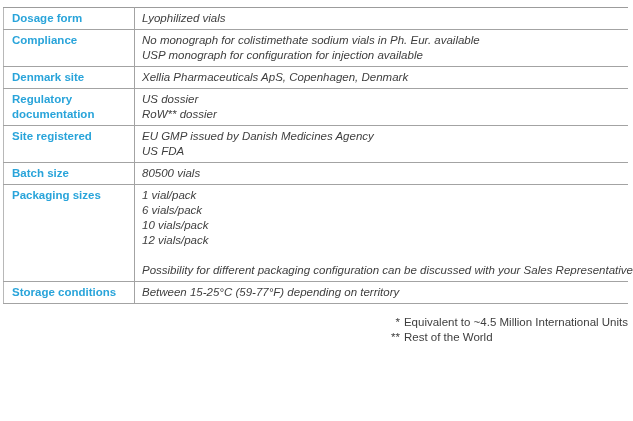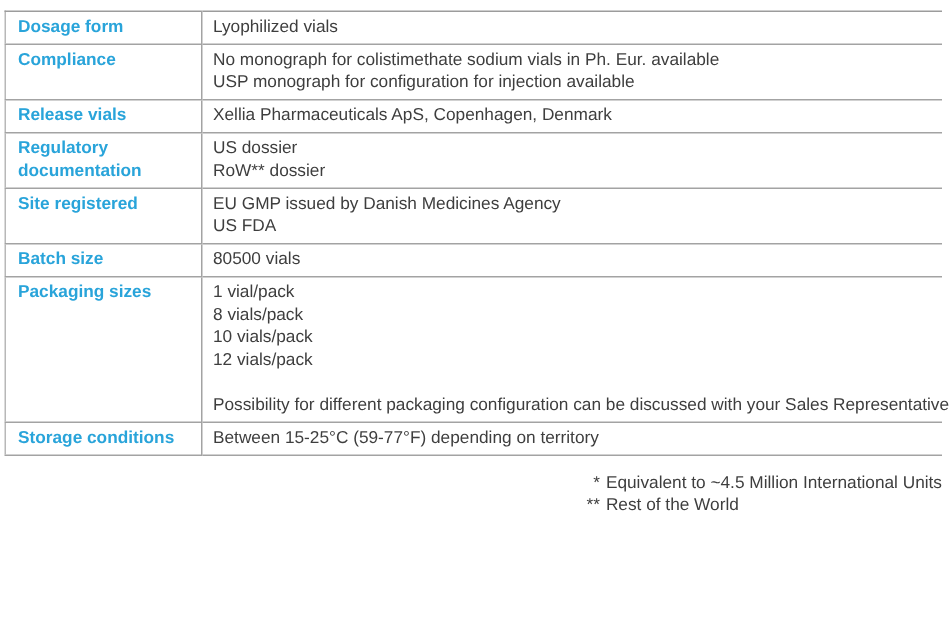--- a/index.html
+++ b/index.html
@@ -39,20 +39,21 @@
     vertical-align: top;
     padding: 3px 6px 3px 8px;
     color: #29a4da;
     font-weight: bold;
     line-height: 15px;
   }
   td.value-cell {
     vertical-align: top;
     padding: 3px 8px 3px 7px;
     line-height: 15px;
+    font-style: italic;
   }
   .line {
     line-height: 15px;
     white-space: nowrap;
   }
   .line.blank {
     height: 15px;
   }
   .footnotes {
     width: fit-content;
@@ -89,21 +90,21 @@
   <tr>
     <th class="label-cell">Compliance</th>
     <td class="value-cell">
             <div class="line">No monograph for colistimethate sodium vials in Ph. Eur. available</div>
             <div class="line">USP monograph for configuration for injection available</div>
           </td>
   </tr>
 
 
   <tr>
-    <th class="label-cell">Release vials</th>
+    <th class="label-cell">Denmark site</th>
     <td class="value-cell">
             <div class="line">Xellia Pharmaceuticals ApS, Copenhagen, Denmark</div>
           </td>
   </tr>
 
   <tr>
     <th class="label-cell">Regulatory documentation</th>
     <td class="value-cell">
             <div class="line">US dossier</div>
             <div class="line">RoW** dossier</div>
@@ -122,21 +123,21 @@
     <th class="label-cell">Batch size</th>
     <td class="value-cell">
             <div class="line">80500 vials</div>
           </td>
   </tr>
 
   <tr>
     <th class="label-cell">Packaging sizes</th>
     <td class="value-cell">
             <div class="line">1 vial/pack</div>
-            <div class="line">8 vials/pack</div>
+            <div class="line">6 vials/pack</div>
             <div class="line">10 vials/pack</div>
             <div class="line">12 vials/pack</div>
             <div class="line blank">&nbsp;</div>
             <div class="line">Possibility for different packaging configuration can be discussed with your Sales Representative</div>
           </td>
   </tr>
 
 
   <tr>
     <th class="label-cell">Storage conditions</th>

